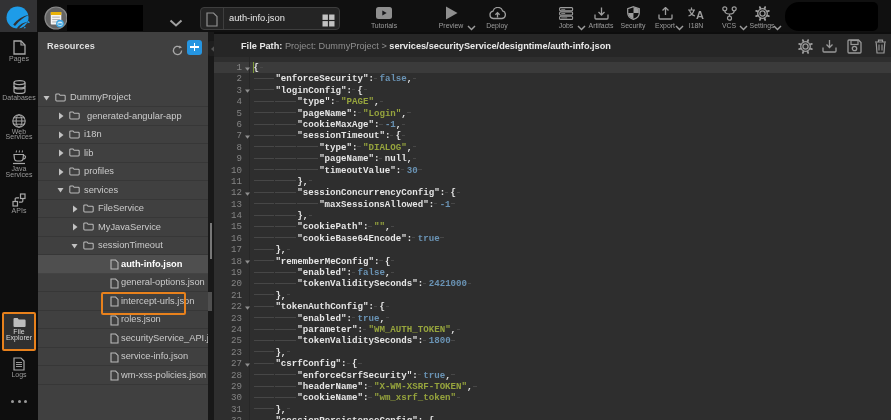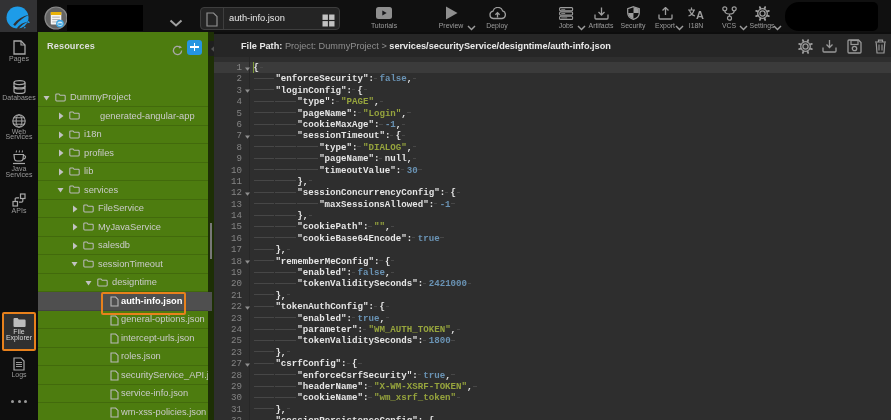--- a/index.html
+++ b/index.html
@@ -24,21 +24,21 @@
 
 
 #sidebar { position:absolute; left:0; top:32px; width:38px; height:388px; background:#0e0e0e; }
 .sbitem { position:absolute; left:0; width:38px; text-align:center; color:#9b9b9b; font-size:7px; }
 .sbitem .lab { line-height:5.9px; }
 .dot { display:inline-block; width:3px; height:3px; border-radius:50%; background:#999; margin:0 1.6px; vertical-align:top; }
 .sbsel { position:absolute; left:2px; top:280px; width:34px; height:39px; background:#303030;
   border:2.5px solid #e8811c; border-radius:2px; }
 
 
-#panel { position:absolute; left:38px; top:32px; width:182px; height:388px; background:#4d7c0f; overflow:hidden; }
+#panel { position:absolute; left:38px; top:32px; width:182px; height:388px; background:#404040; overflow:hidden; }
 #ptitle { position:absolute; left:9px; top:8.5px; font-size:9.2px; font-weight:bold; color:#dedede; letter-spacing:0.1px; }
 #prefresh { position:absolute; left:134px; top:9.5px; }
 #pplus { position:absolute; left:149px; top:7.5px; width:15px; height:15px; background:#2595e1; border-radius:3px; }
 #pplus:before { content:""; position:absolute; left:3.2px; top:6.6px; width:8.6px; height:1.8px; background:#fff; }
 #pplus:after { content:""; position:absolute; left:6.6px; top:3.2px; width:1.8px; height:8.6px; background:#fff; }
 #phandle { position:absolute; left:208px; top:41px; width:11.5px; height:15px; background:#525252; border-radius:2.5px; }
 #phandle svg { position:absolute; left:1.5px; top:2.5px; }
 #psearch { position:absolute; left:7px; top:31.5px; width:158px; height:17.5px; background:#272727;
   border:1px solid #1f1f1f; border-radius:2px; }
 #psearch svg { position:absolute; left:7px; top:3px; }
@@ -309,21 +309,21 @@
           <span class="ta" style="left:20px;top:5.4px">
             <svg width="6" height="8" viewBox="0 0 6 8">
               <path d="M1 0.5 L1 7.5 L5.5 4 Z" fill="#c2c2c2"></path>
             </svg>
           </span>
           <span class="ti" style="left:31px">
             <svg width="11" height="9" viewBox="0 0 11 9">
               <path d="M0.8 1.9 Q0.8 1 1.7 1 L4 1 L5.1 2.3 L9.3 2.3 Q10.2 2.3 10.2 3.2 L10.2 7 Q10.2 7.9 9.3 7.9 L1.7 7.9 Q0.8 7.9 0.8 7 Z" fill="none" stroke="#b9b9b9" stroke-width="1.05"></path>
             </svg>
           </span>
-          <span class="tt" style="left:62px">generated-angular-app</span>
+          <span class="tt" style="left:49px">generated-angular-app</span>
         </div>
 <div class="trow">
           <span class="ta" style="left:20px;top:5.4px">
             <svg width="6" height="8" viewBox="0 0 6 8">
               <path d="M1 0.5 L1 7.5 L5.5 4 Z" fill="#c2c2c2"></path>
             </svg>
           </span>
           <span class="ti" style="left:31px">
             <svg width="11" height="9" viewBox="0 0 11 9">
               <path d="M0.8 1.9 Q0.8 1 1.7 1 L4 1 L5.1 2.3 L9.3 2.3 Q10.2 2.3 10.2 3.2 L10.2 7 Q10.2 7.9 9.3 7.9 L1.7 7.9 Q0.8 7.9 0.8 7 Z" fill="none" stroke="#b9b9b9" stroke-width="1.05"></path>
@@ -335,34 +335,34 @@
           <span class="ta" style="left:20px;top:5.4px">
             <svg width="6" height="8" viewBox="0 0 6 8">
               <path d="M1 0.5 L1 7.5 L5.5 4 Z" fill="#c2c2c2"></path>
             </svg>
           </span>
           <span class="ti" style="left:31px">
             <svg width="11" height="9" viewBox="0 0 11 9">
               <path d="M0.8 1.9 Q0.8 1 1.7 1 L4 1 L5.1 2.3 L9.3 2.3 Q10.2 2.3 10.2 3.2 L10.2 7 Q10.2 7.9 9.3 7.9 L1.7 7.9 Q0.8 7.9 0.8 7 Z" fill="none" stroke="#b9b9b9" stroke-width="1.05"></path>
             </svg>
           </span>
-          <span class="tt" style="left:46px">profiles</span>
+          <span class="tt" style="left:46px">lib</span>
         </div>
 <div class="trow">
           <span class="ta" style="left:20px;top:5.4px">
             <svg width="6" height="8" viewBox="0 0 6 8">
               <path d="M1 0.5 L1 7.5 L5.5 4 Z" fill="#c2c2c2"></path>
             </svg>
           </span>
           <span class="ti" style="left:31px">
             <svg width="11" height="9" viewBox="0 0 11 9">
               <path d="M0.8 1.9 Q0.8 1 1.7 1 L4 1 L5.1 2.3 L9.3 2.3 Q10.2 2.3 10.2 3.2 L10.2 7 Q10.2 7.9 9.3 7.9 L1.7 7.9 Q0.8 7.9 0.8 7 Z" fill="none" stroke="#b9b9b9" stroke-width="1.05"></path>
             </svg>
           </span>
-          <span class="tt" style="left:46px">lib</span>
+          <span class="tt" style="left:46px">profiles</span>
         </div>
 <div class="trow">
           <span class="ta" style="left:19px">
             <svg width="7" height="6" viewBox="0 0 7 6">
               <path d="M0.5 1 L6.5 1 L3.5 5.5 Z" fill="#c2c2c2"></path>
             </svg>
           </span>
           <span class="ti" style="left:31px">
             <svg width="11" height="9" viewBox="0 0 11 9">
               <path d="M0.8 1.9 Q0.8 1 1.7 1 L4 1 L5.1 2.3 L9.3 2.3 Q10.2 2.3 10.2 3.2 L10.2 7 Q10.2 7.9 9.3 7.9 L1.7 7.9 Q0.8 7.9 0.8 7 Z" fill="none" stroke="#b9b9b9" stroke-width="1.05"></path>
@@ -390,57 +390,31 @@
             </svg>
           </span>
           <span class="ti" style="left:45px">
             <svg width="11" height="9" viewBox="0 0 11 9">
               <path d="M0.8 1.9 Q0.8 1 1.7 1 L4 1 L5.1 2.3 L9.3 2.3 Q10.2 2.3 10.2 3.2 L10.2 7 Q10.2 7.9 9.3 7.9 L1.7 7.9 Q0.8 7.9 0.8 7 Z" fill="none" stroke="#b9b9b9" stroke-width="1.05"></path>
             </svg>
           </span>
           <span class="tt" style="left:60px">MyJavaService</span>
         </div>
 <div class="trow">
-          <span class="ta" style="left:34px;top:5.4px">
-            <svg width="6" height="8" viewBox="0 0 6 8">
-              <path d="M1 0.5 L1 7.5 L5.5 4 Z" fill="#c2c2c2"></path>
-            </svg>
-          </span>
-          <span class="ti" style="left:45px">
-            <svg width="11" height="9" viewBox="0 0 11 9">
-              <path d="M0.8 1.9 Q0.8 1 1.7 1 L4 1 L5.1 2.3 L9.3 2.3 Q10.2 2.3 10.2 3.2 L10.2 7 Q10.2 7.9 9.3 7.9 L1.7 7.9 Q0.8 7.9 0.8 7 Z" fill="none" stroke="#b9b9b9" stroke-width="1.05"></path>
-            </svg>
-          </span>
-          <span class="tt" style="left:60px">salesdb</span>
-        </div>
-<div class="trow">
           <span class="ta" style="left:33px">
             <svg width="7" height="6" viewBox="0 0 7 6">
               <path d="M0.5 1 L6.5 1 L3.5 5.5 Z" fill="#c2c2c2"></path>
             </svg>
           </span>
           <span class="ti" style="left:45px">
             <svg width="11" height="9" viewBox="0 0 11 9">
               <path d="M0.8 1.9 Q0.8 1 1.7 1 L4 1 L5.1 2.3 L9.3 2.3 Q10.2 2.3 10.2 3.2 L10.2 7 Q10.2 7.9 9.3 7.9 L1.7 7.9 Q0.8 7.9 0.8 7 Z" fill="none" stroke="#b9b9b9" stroke-width="1.05"></path>
             </svg>
           </span>
           <span class="tt" style="left:60px">sessionTimeout</span>
-        </div>
-<div class="trow">
-          <span class="ta" style="left:47px">
-            <svg width="7" height="6" viewBox="0 0 7 6">
-              <path d="M0.5 1 L6.5 1 L3.5 5.5 Z" fill="#c2c2c2"></path>
-            </svg>
-          </span>
-          <span class="ti" style="left:59px">
-            <svg width="11" height="9" viewBox="0 0 11 9">
-              <path d="M0.8 1.9 Q0.8 1 1.7 1 L4 1 L5.1 2.3 L9.3 2.3 Q10.2 2.3 10.2 3.2 L10.2 7 Q10.2 7.9 9.3 7.9 L1.7 7.9 Q0.8 7.9 0.8 7 Z" fill="none" stroke="#b9b9b9" stroke-width="1.05"></path>
-            </svg>
-          </span>
-          <span class="tt" style="left:74px">designtime</span>
         </div>
 <div class="trow selrow">
           <span class="ti" style="left:72px;top:4px">
             <svg width="9" height="11" viewBox="0 0 9 11">
               <path d="M1 1 L5.6 1 L8 3.4 L8 10 L1 10 Z" fill="none" stroke="#b9b9b9" stroke-width="1.1"></path>
             </svg>
           </span>
           <span class="tt sel" style="left:83px">auth-info.json</span>
         </div>
 <div class="trow">

